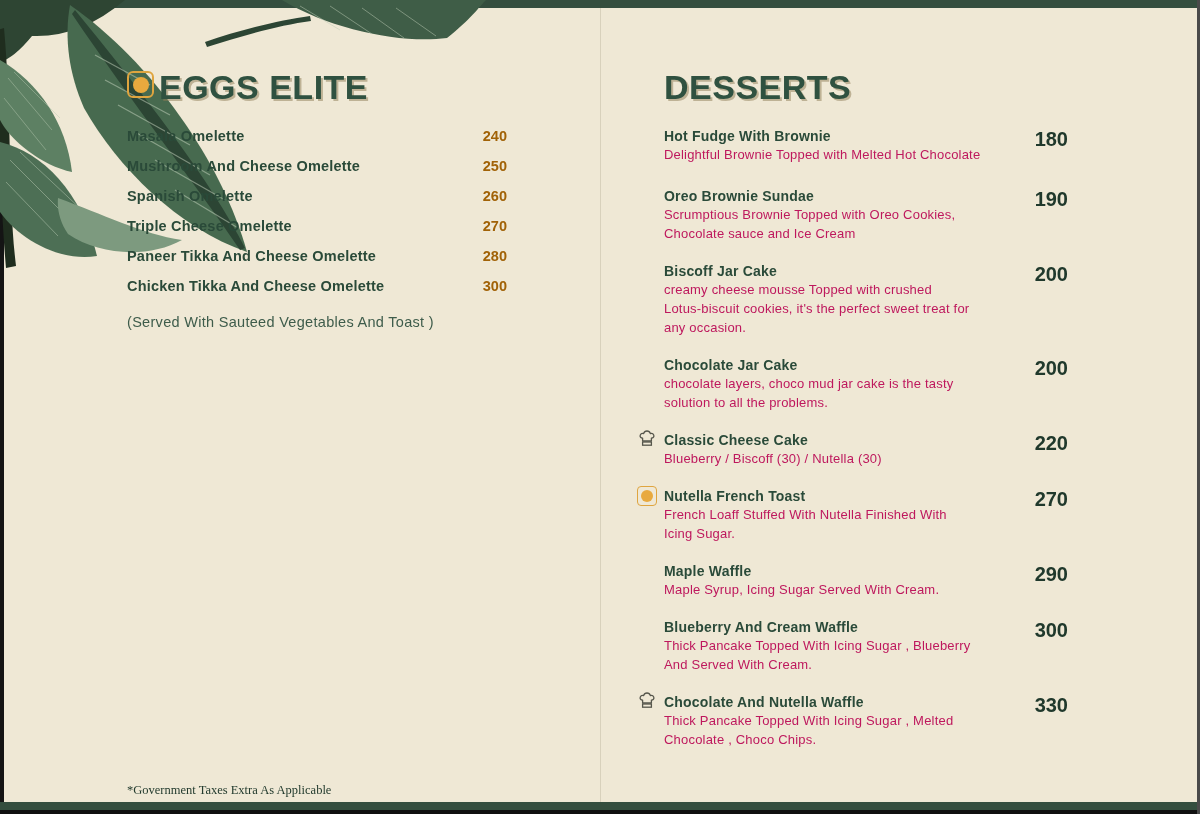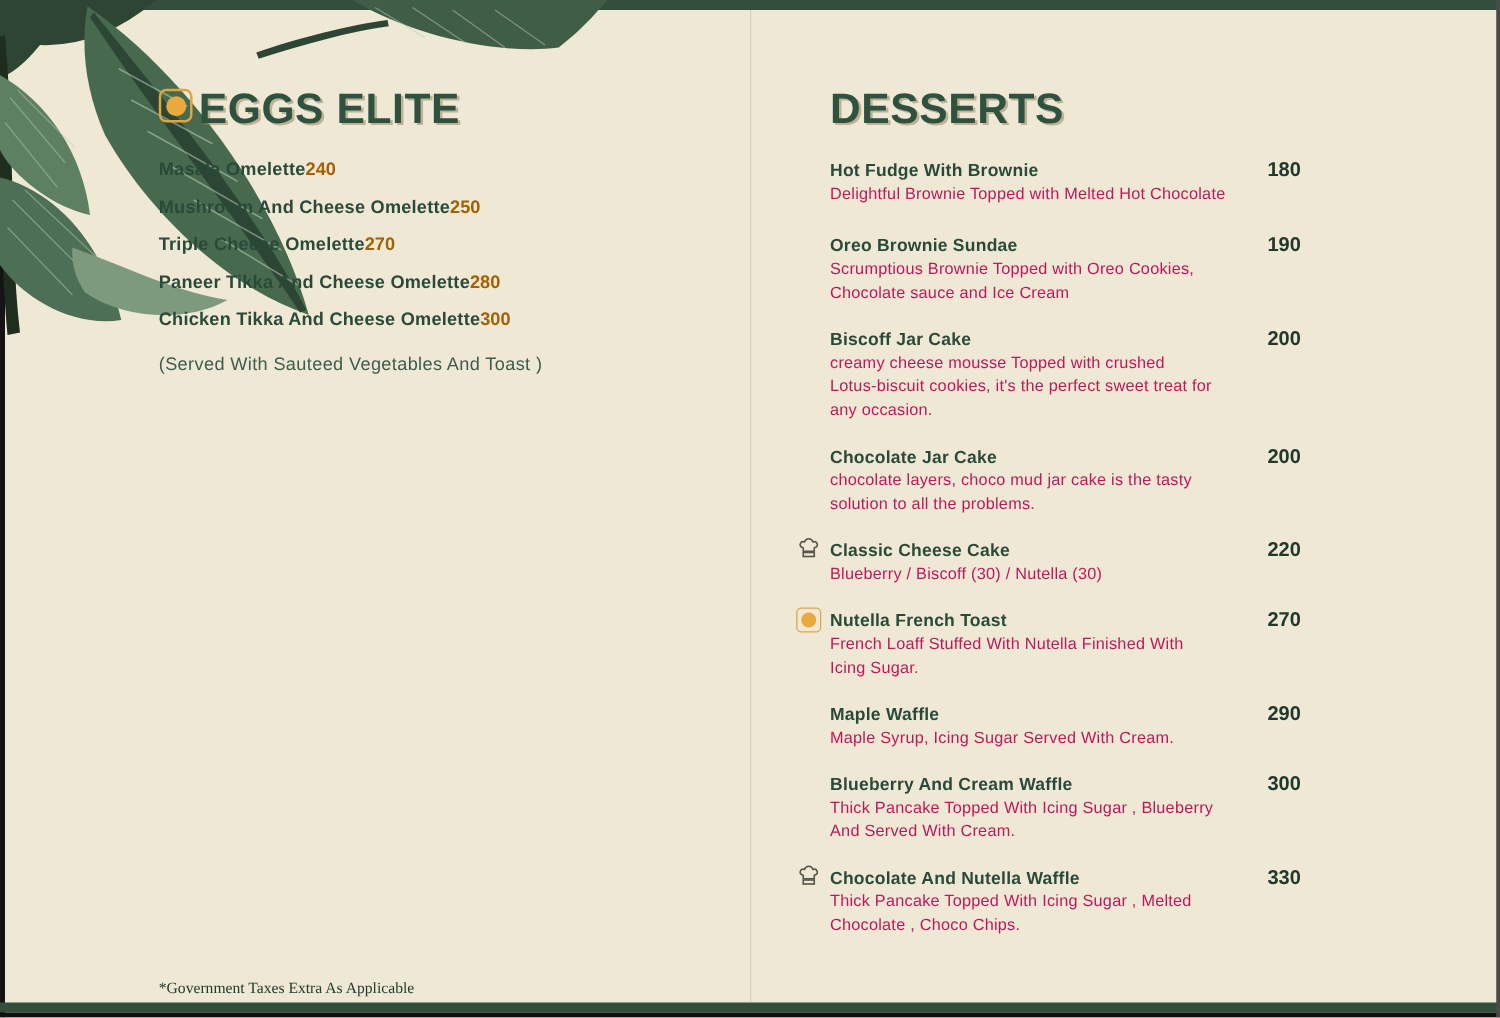--- a/index.html
+++ b/index.html
@@ -33,33 +33,33 @@
   .badge { display:inline-flex; align-items:center; justify-content:center;
     border:2px solid #DFA53F; border-radius:6px; background:transparent; }
   .badge .dot { border-radius:50%; background:#E8A93E; display:block; }
   .badge-lg { width:27px; height:27px; margin-right:5px; transform:translateY(3px); }
   .badge-lg .dot { width:16px; height:16px; }
   .badge-sm { width:20px; height:20px; border-width:1.5px; border-radius:4px; }
   .badge-sm .dot { width:12px; height:12px; }
 
   
   .eggs-list { margin-top:11px; }
-  .egg-row { display:flex; align-items:center; height:30px; }
+  .egg-row { display:flex; justify-content:space-between; align-items:center; height:30px;gap:41px; }
   .egg-name  { font-size:14.5px; font-weight:bold; color:#2A4A39; letter-spacing:0.2px; }
   .egg-price { font-size:14.5px; font-weight:bold; color:#a16207; }
   .serving-note { margin-top:13px; font-size:14.5px; color:#3E5C4B; letter-spacing:0.3px; }
 
   
   .dessert-list { margin-top:17px; }
   .d-item { position:relative; margin-bottom:19px; padding-right:58px; }
   .d-item:first-child { margin-bottom:23px; }
   .d-name { font-size:14px; font-weight:bold; color:#2A4A39; line-height:18px; letter-spacing:0.2px; }
   .d-desc { font-size:13px; color:#be185d; line-height:19px; white-space:pre-line; letter-spacing:0.2px; }
-  .d-price { position:absolute; right:0; top:1px; width:54px; 
-    font-size:16px; font-weight:bold; color:#20392C; }
+  .d-price { position:absolute; right:0; top:1px; width:54px; text-align:right;
+    font-size:20px; font-weight:bold; color:#20392C; }
   .d-icon { position:absolute; left:-27px; top:-2px; }
   .d-icon.badge-holder { top:-1px; }
 
   .chef-hat { width:20px; height:20px; display:block; }
 
   .footnote { position:absolute; left:127px; top:783px; z-index:6;
     font-size:12.5px; color:#233B2E; font-family:Liberation Serif, serif; }
 </style>
 </head>
 <body>
@@ -116,20 +116,24 @@
   <div class="egg-row">
     <span class="egg-name">Masala Omelette</span>
     <span class="egg-price">240</span>
   </div>
 
   <div class="egg-row">
     <span class="egg-name">Mushroom And Cheese Omelette</span>
     <span class="egg-price">250</span>
   </div>
 
+  <div class="egg-row">
+    <span class="egg-name">Spanish Omelette</span>
+    <span class="egg-price">260</span>
+  </div>
 
   <div class="egg-row">
     <span class="egg-name">Triple Cheese Omelette</span>
     <span class="egg-price">270</span>
   </div>
 
   <div class="egg-row">
     <span class="egg-name">Paneer Tikka And Cheese Omelette</span>
     <span class="egg-price">280</span>
   </div>

